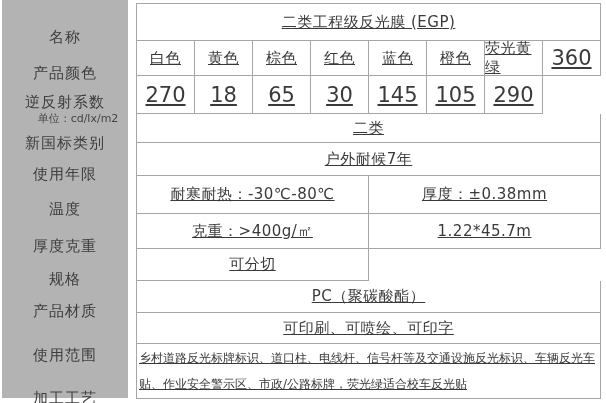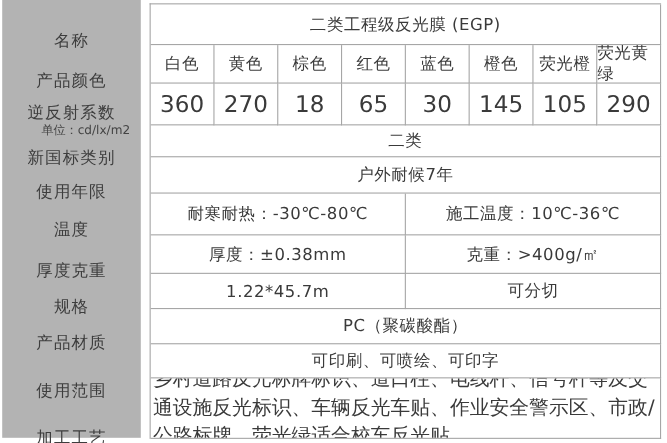--- a/index.html
+++ b/index.html
@@ -21,32 +21,33 @@
   .label-sub{font-size:11px;letter-spacing:0;margin-top:2px;color:#444;margin-left:26px;}
   .h1{height:37px}.h2{height:35px}.h3{height:38px}.h4{height:29px}.h5{height:33px}
   .h6{height:38px}.h7{height:35px}.h8{height:32px}.h9{height:32px}.h10{height:31px}.h11{height:55px}
   
   .content{
     position:absolute;left:136px;top:3px;width:465px;box-sizing:border-box;background:#fff;
     display:grid;grid-template-columns:repeat(8,1fr);
     grid-template-rows:37px 35px 38px 29px 33px 38px 35px 32px 32px 31px 55px;
     border-top:1px solid var(--border,#a6a6a6);
     border-left:1px solid var(--border,#a6a6a6);
+    text-decoration:underline;
   }
   .cell{
     border-right:1px solid var(--border,#a6a6a6);
     border-bottom:1px solid var(--border,#a6a6a6);
     display:flex;align-items:center;justify-content:center;
     font-size:15px;letter-spacing:0.5px;overflow:hidden;
   }
   .span8{grid-column:span 8;}
   .span4{grid-column:span 4;}
   .num{font-size:21px;letter-spacing:0;}
   .usage{
-    font-size:18px;line-height:26px;letter-spacing:0;
+    font-size:12px;line-height:26px;letter-spacing:0;
     justify-content:flex-start;text-align:left;align-items:center;
     padding:0 2px;box-sizing:border-box;
   }
 </style>
 </head>
 <body>
 
 <div class="page">
 
   <div class="label-col">
@@ -89,38 +90,36 @@
   <div class="content">
 
     <div class="cell span8">二类工程级反光膜 (EGP)</div>
 
     <div class="cell">白色</div>
     <div class="cell">黄色</div>
     <div class="cell">棕色</div>
     <div class="cell">红色</div>
     <div class="cell">蓝色</div>
     <div class="cell">橙色</div>
-    <div class="cell">荧光橙</div>
     <div class="cell">荧光黄绿</div>
 
     <div class="cell num">360</div>
     <div class="cell num">270</div>
     <div class="cell num">18</div>
     <div class="cell num">65</div>
     <div class="cell num">30</div>
     <div class="cell num">145</div>
     <div class="cell num">105</div>
     <div class="cell num">290</div>
 
     <div class="cell span8">二类</div>
 
     <div class="cell span8">户外耐候7年</div>
 
     <div class="cell span4">耐寒耐热：-30℃-80℃</div>
-    <div class="cell span4">施工温度：10℃-36℃</div>
 
     <div class="cell span4">厚度：±0.38mm</div>
     <div class="cell span4">克重：&gt;400g/㎡</div>
 
     <div class="cell span4">1.22*45.7m</div>
     <div class="cell span4">可分切</div>
 
     <div class="cell span8">PC（聚碳酸酯）</div>
 
     <div class="cell span8">可印刷、可喷绘、可印字</div>

